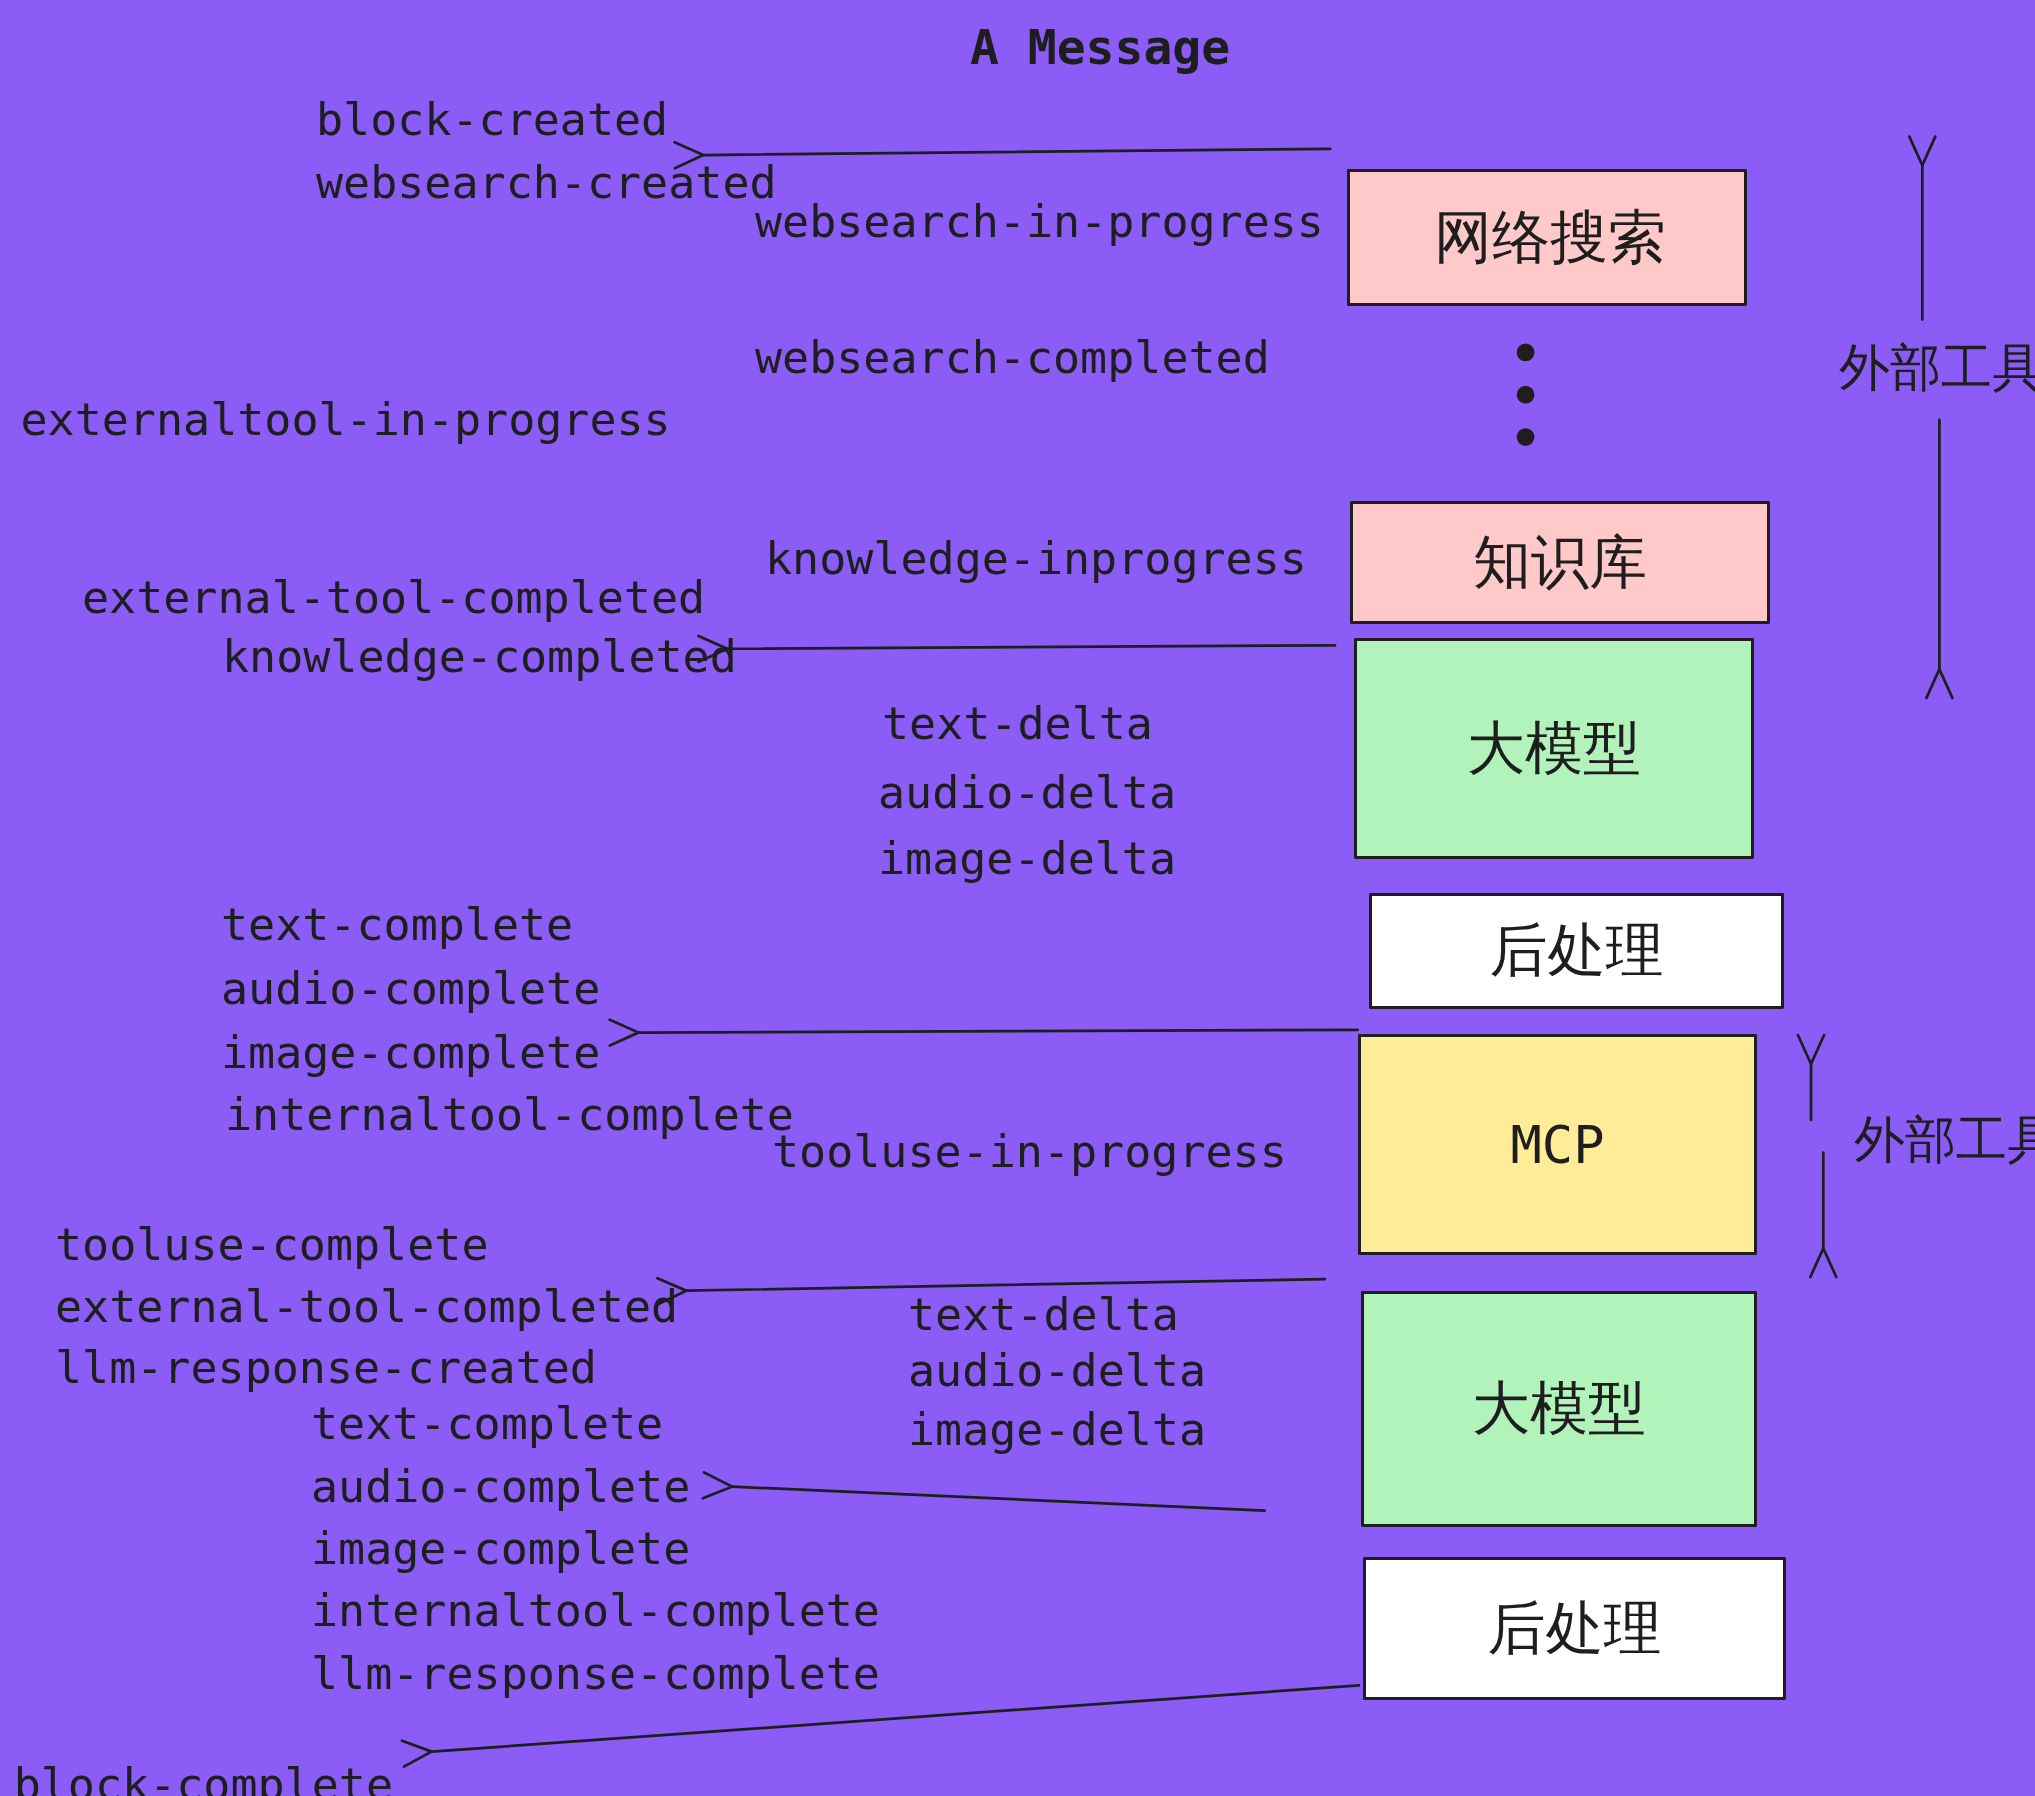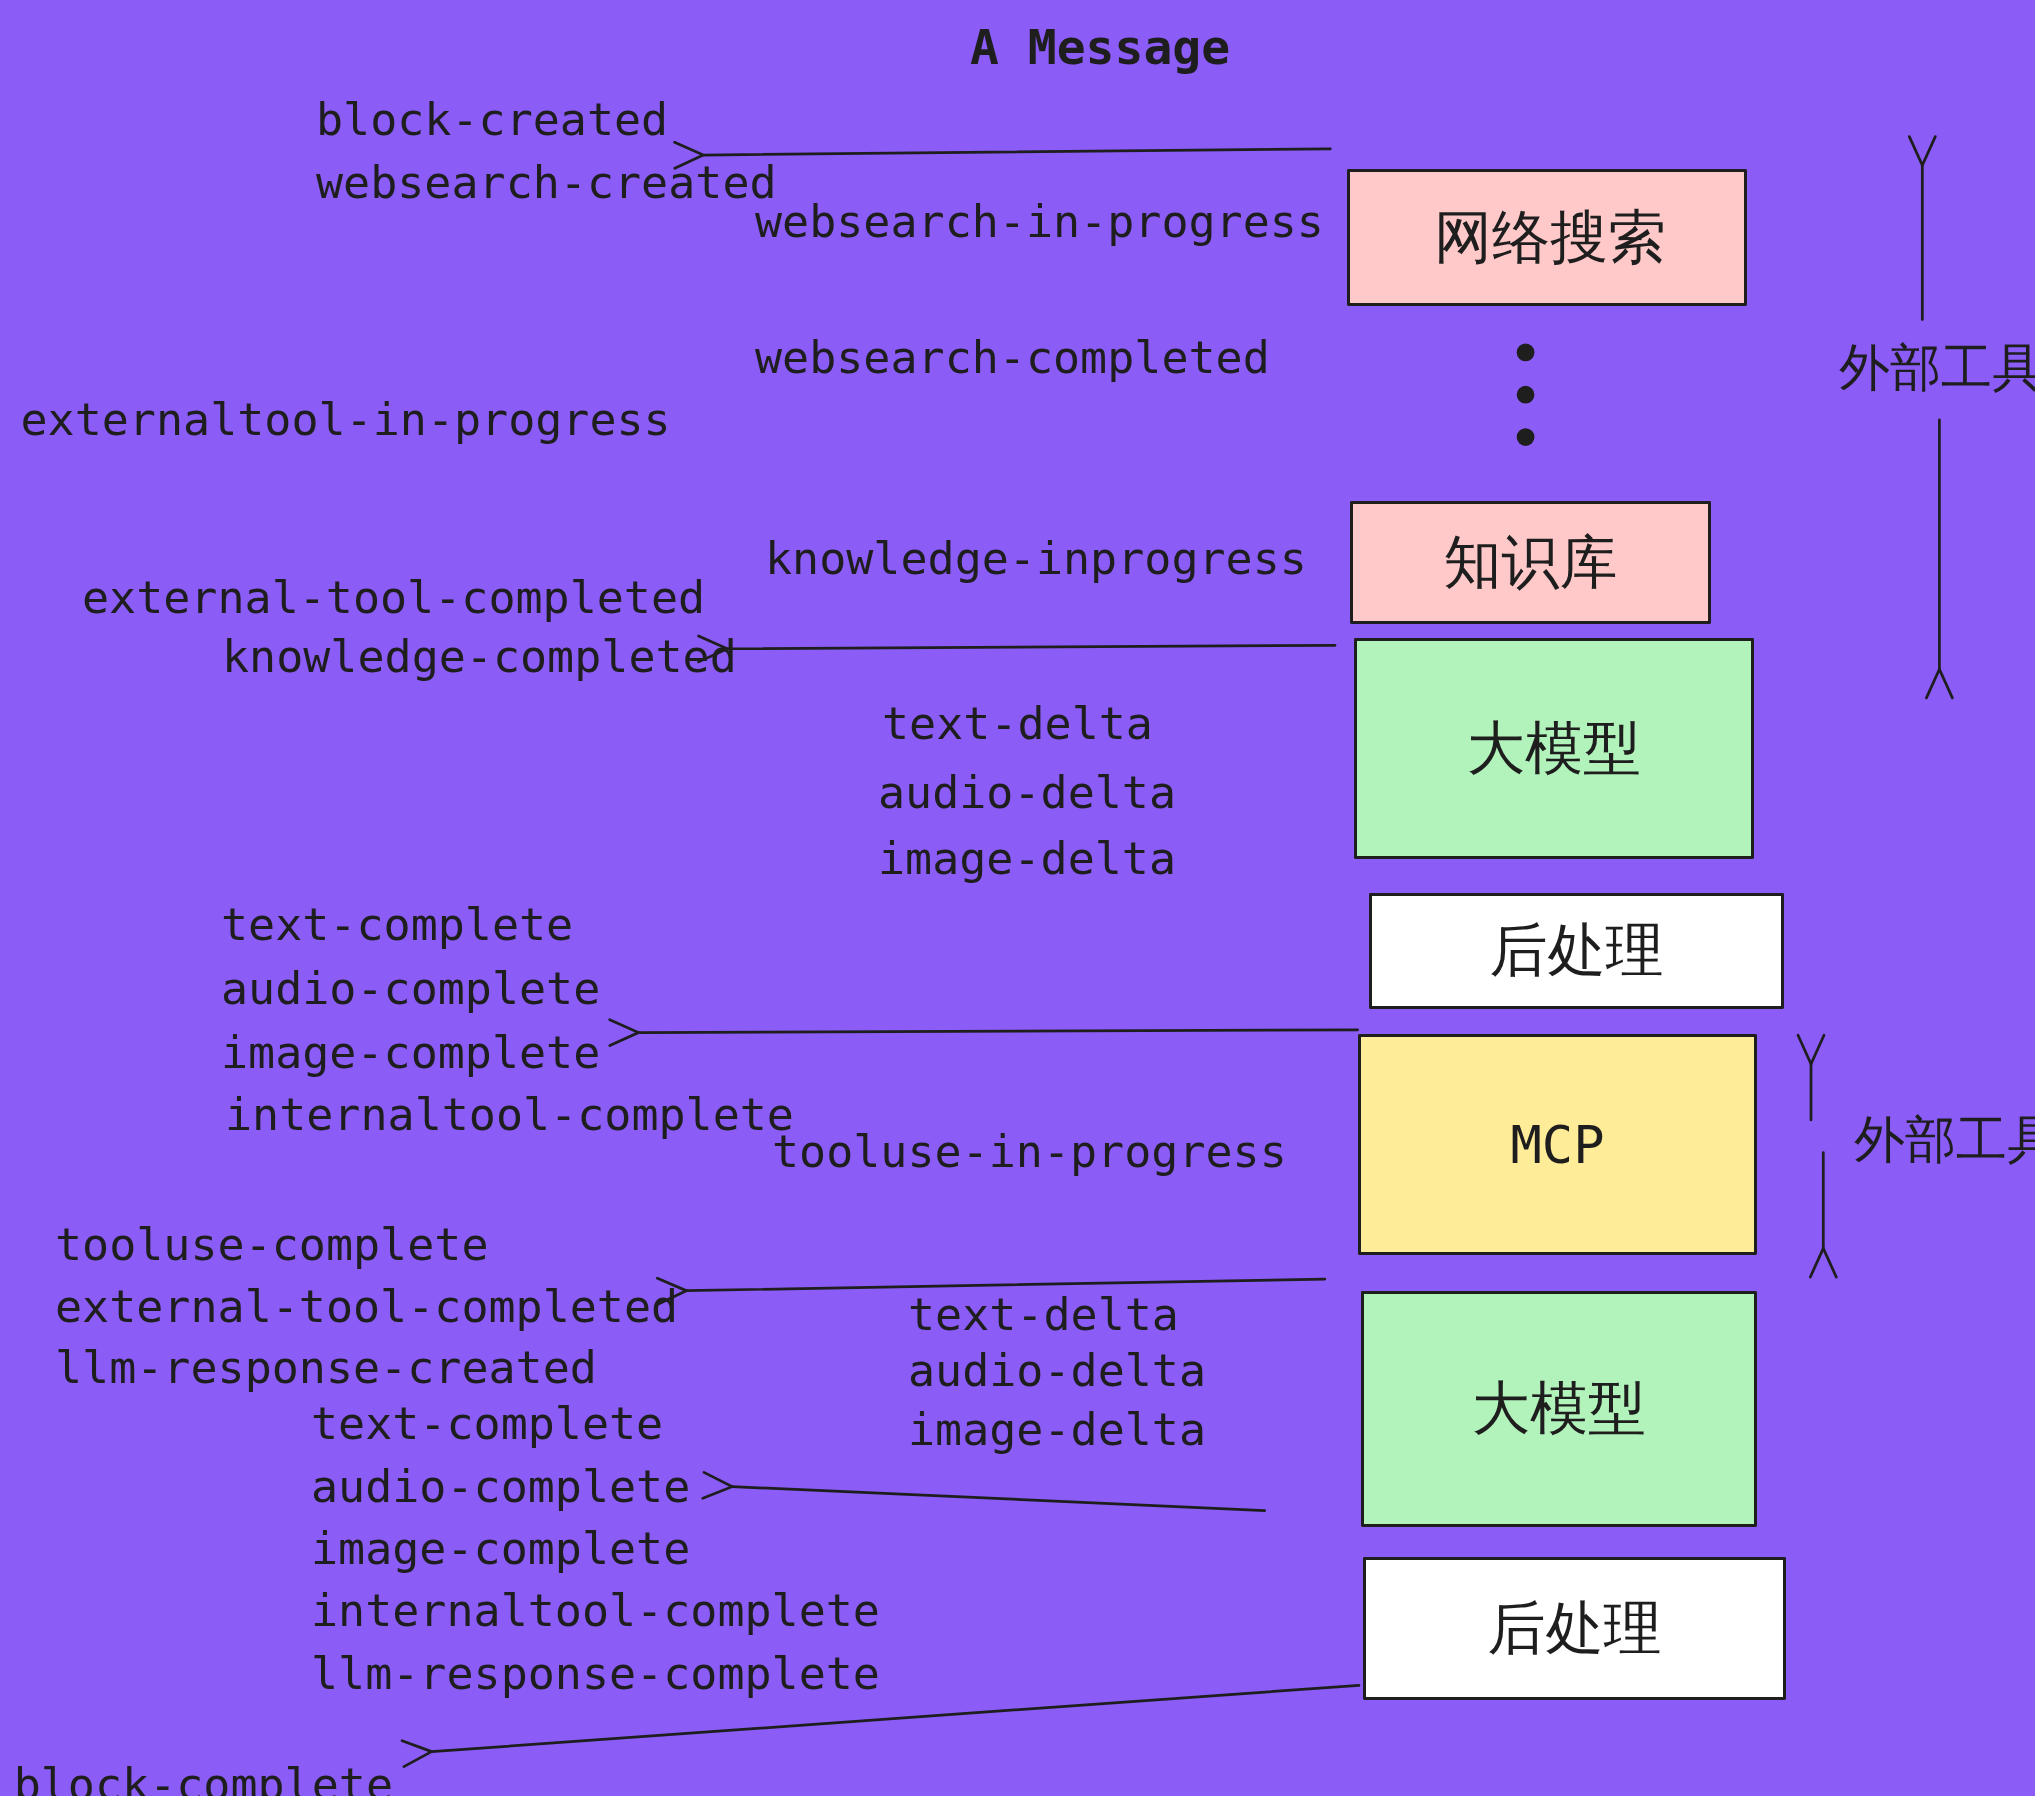--- a/index.html
+++ b/index.html
@@ -114,21 +114,21 @@
       <div class="event-label" style="left: 311px; top: 1673px;">llm-response-complete</div>
       <div class="event-label" style="left: 908px; top: 1314px;">text-delta</div>
       <div class="event-label" style="left: 908px; top: 1370px;">audio-delta</div>
       <div class="event-label" style="left: 908px; top: 1429px;">image-delta</div>
       <div class="event-label" style="left: 13.7px; top: 1748px; margin-top: 36px;">block-complete</div>
     </div>
   <div id="box-group">
       <div class="box" style="left: 1347px; top: 169px; width: 400px; height: 137px; background: rgb(255, 201, 201); padding-left: 6px;">
         <span class="box-label">网络搜索</span>
       </div>
-      <div class="box" style="left: 1350px; top: 501px; width: 361px; height: 123px; background: rgb(255, 201, 201);">
+      <div class="box" style="left: 1350px; top: 501px; width: 420px; height: 123px; background: rgb(255, 201, 201);">
         <span class="box-label">知识库</span>
       </div>
       <div class="box" style="left: 1354px; top: 638px; width: 400px; height: 221px; background: rgb(178, 242, 187);">
         <span class="box-label">大模型</span>
       </div>
       <div class="box" style="left: 1369px; top: 893px; width: 415px; height: 116px; background: rgb(255, 255, 255);">
         <span class="box-label">后处理</span>
       </div>
       <div class="box" style="left: 1358px; top: 1034px; width: 399px; height: 221px; background: rgb(255, 236, 153);">
         <span class="box-label mono">MCP</span>

